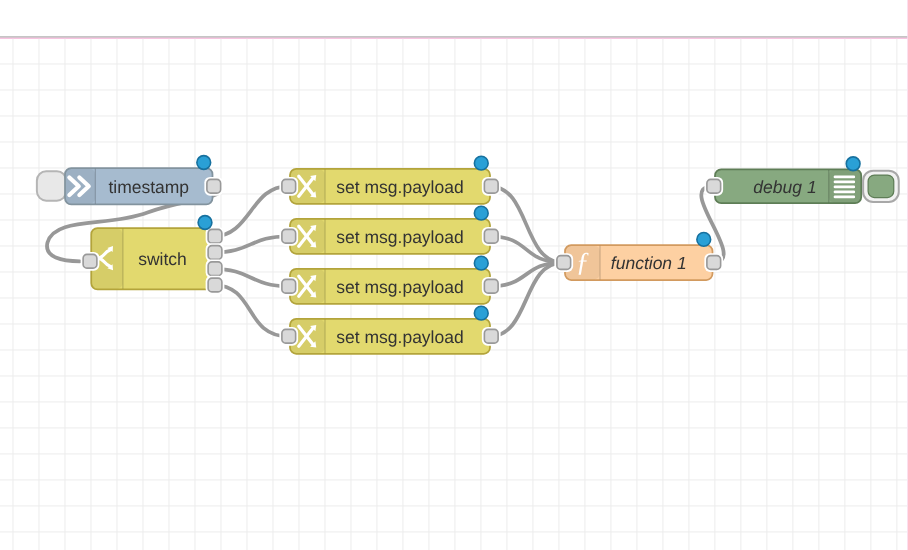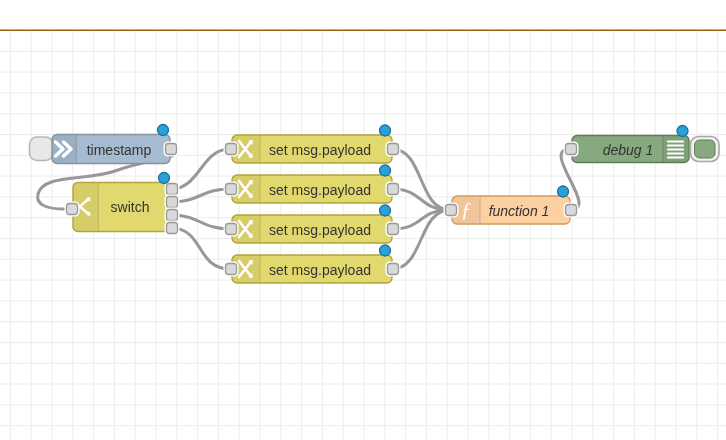--- a/index.html
+++ b/index.html
@@ -1,18 +1,18 @@
 <!DOCTYPE html>
 <html><head>
 <meta charset="utf-8">
 <style>
   html,body{margin:0;padding:0;}
   .screen{
     position:relative;width:726px;height:440px;overflow:hidden;
-    background:#a16207;font-family:"Liberation Sans",sans-serif;
+    background:#f9a8d4;font-family:"Liberation Sans",sans-serif;
   }
   .header-strip{
     position:absolute;top:0;left:0;width:726px;height:30px;
     background:#ffffff;border-bottom:1.5px solid #b2b2b2;box-sizing:border-box;
   }
   .grid{
     position:absolute;top:31px;left:0;width:726px;height:409px;
     background-color:#ffffff;
     background-image:
       linear-gradient(to right,#ececec 1px,transparent 1px),

